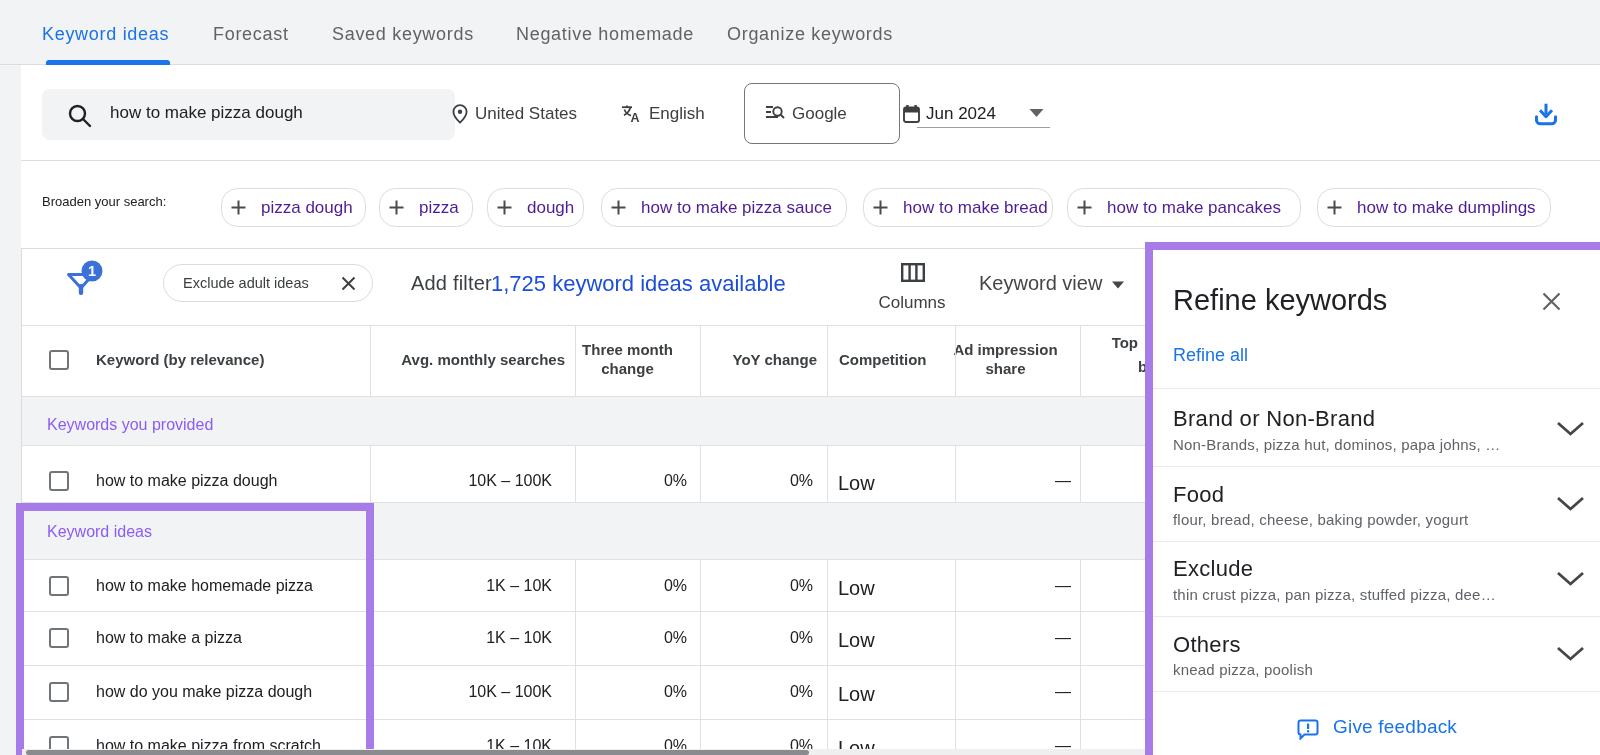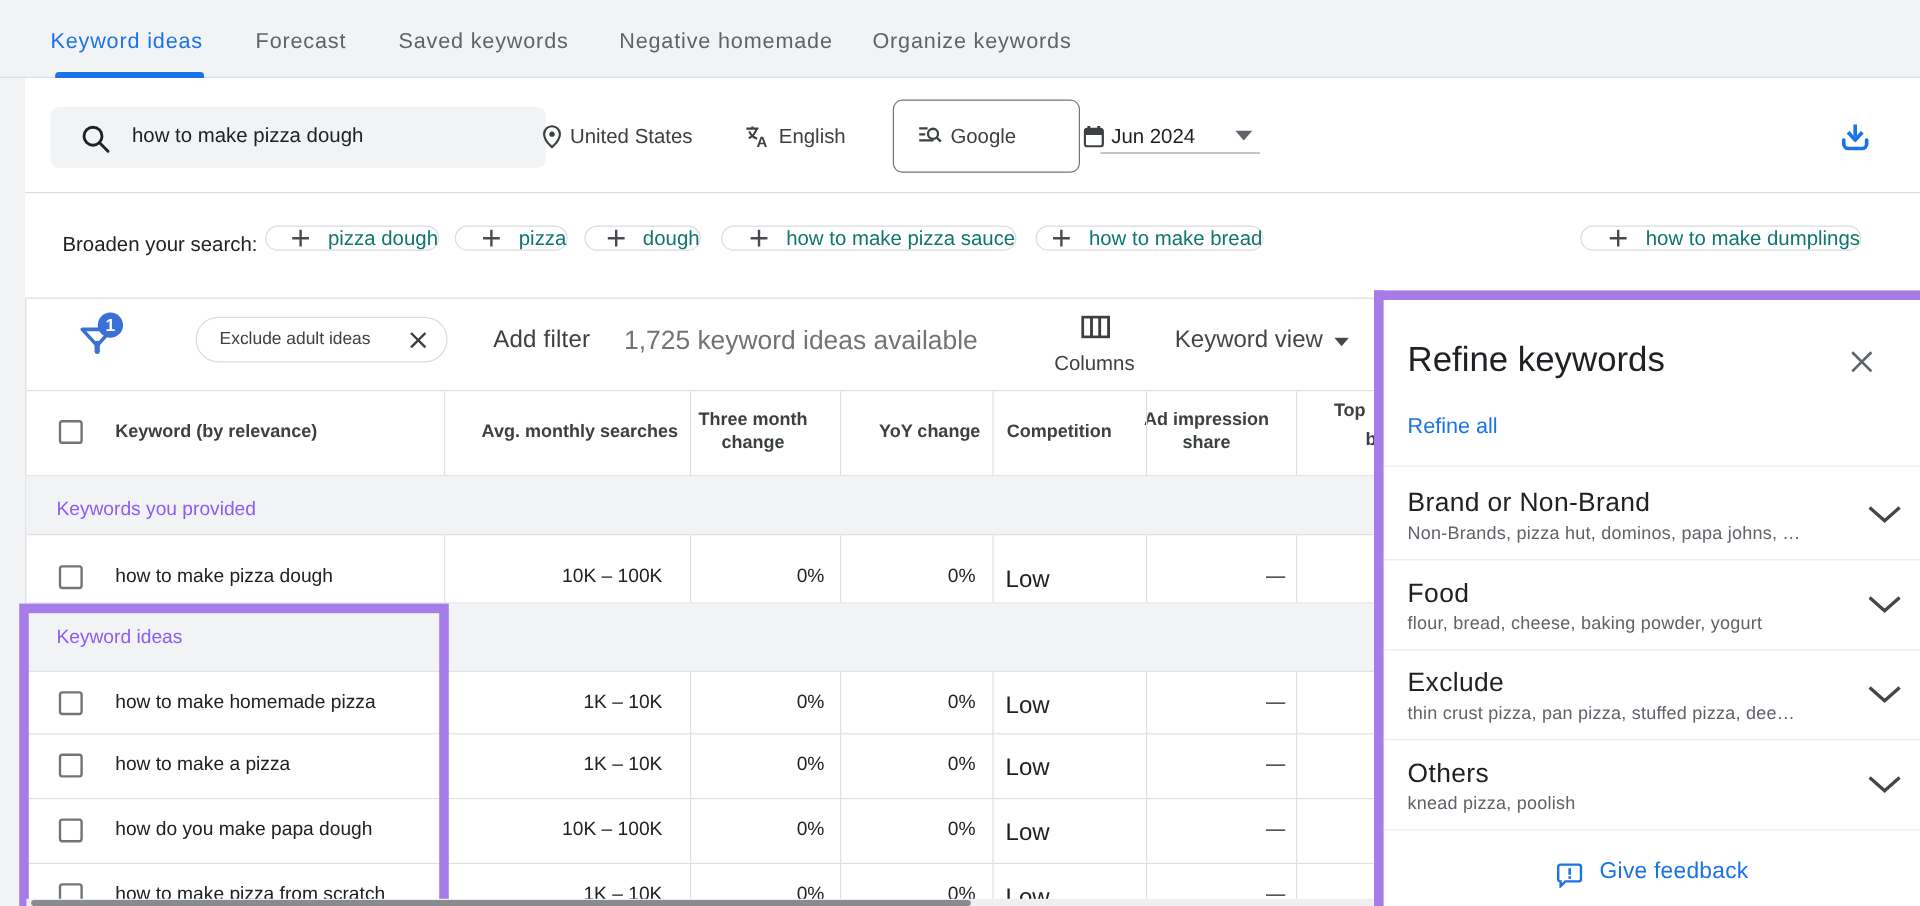--- a/index.html
+++ b/index.html
@@ -11,27 +11,27 @@
 .tab { position:absolute; top:24px; font-size:18px; color:#5f6368; letter-spacing:0.7px; }
 .tab.active { color:#1a73e8; font-weight:500; }
 .underline { position:absolute; left:46px; top:60px; width:124px; height:5px; background:#1a73e8; border-radius:3px 3px 0 0; }
 .gutter { left:0; top:65px; width:21px; height:690px; background:#f2f3f4; }
 .searchbox { left:42px; top:89px; width:413px; height:51px; background:#f1f3f4; border-radius:8px; }
 .stext { left:110px; top:103px; font-size:17px; color:#202124; }
 .toolt { font-size:17px; color:#3c4043; top:104px; }
 .gbox { left:744px; top:83px; width:156px; height:61px; border:1.5px solid #747775; border-radius:8px; }
 .dateline { left:917px; top:127px; width:133px; height:1px; background:#9aa0a6; }
 .divider1 { left:21px; top:160px; width:1579px; height:1px; background:#dadce0; }
-.broaden { left:52px; top:194px; font-size:17px; color:#202124; }
-.chip { position:absolute; top:188px; height:21px; border:1px solid #dadce0; border-radius:16.5px; display:flex; align-items:center; justify-content:flex-end; padding-left:8px; gap:14px; font-size:17px; color:#0f766e; background:#fff; }
+.broaden { left:42px; top:194px; font-size:13px; color:#202124; }
+.chip { position:absolute; top:188px; height:39px; border:1px solid #dadce0; border-radius:16.5px; display:flex; align-items:center; justify-content:flex-start; padding-left:8px; gap:14px; font-size:17px; color:#4c1d95; background:#fff; }
 .chip svg { flex:0 0 auto; }
 .card { left:21px; top:248px; width:1579px; height:507px; border-top:1px solid #dadce0; border-left:1px solid #dadce0; background:#fff; }
 .fchip { left:163px; top:264px; width:210px; height:38px; border:1px solid #dadce0; border-radius:19px; display:flex; align-items:center; justify-content:space-between; padding:0 15px 0 19px; font-size:14.5px; color:#3c4043; }
 .addf { left:411px; top:272px; font-size:20px; color:#3c4043; letter-spacing:0.2px; }
-.avail { left:520px; top:271px; font-size:22px; color:#737373; }
+.avail { left:491px; top:271px; font-size:22px; color:#1d4ed8; }
 .colslabel { left:878px; top:293px; width:68px; text-align:center; font-size:17px; color:#3c4043; }
 .kwview { left:979px; top:272px; font-size:20px; color:#444746; }
 .fbar-border { left:22px; top:325px; width:1578px; height:1px; background:#e0e0e0; }
 .hdr { position:absolute; font-size:15px; font-weight:bold; color:#3c4043; line-height:19px; }
 .hdr-border { left:22px; top:396px; width:1578px; height:1px; background:#e0e0e0; }
 .band { position:absolute; left:22px; width:1578px; background:#f1f3f4; }
 .bandtext { position:absolute; left:47px; font-size:16px; color:#8b5cf6; }
 .cb { position:absolute; width:20px; height:20px; border:2px solid #70757a; border-radius:3px; background:#fff; }
 .rowtext { position:absolute; left:96px; font-size:16px; color:#202124; }
 .num { position:absolute; font-size:16px; color:#202124; text-align:right; }
@@ -119,20 +119,23 @@
       </svg>pizza</div>
   <div class="chip" style="left:487px;width:97px;"><svg width="17" height="17" viewBox="0 0 17 17">
         <path d="M8.5 1.5 V15.5 M1.5 8.5 H15.5" stroke="#474b4f" stroke-width="2"></path>
       </svg>dough</div>
   <div class="chip" style="left:601px;width:246px;"><svg width="17" height="17" viewBox="0 0 17 17">
         <path d="M8.5 1.5 V15.5 M1.5 8.5 H15.5" stroke="#474b4f" stroke-width="2"></path>
       </svg>how to make pizza sauce</div>
   <div class="chip" style="left:863px;width:190px;"><svg width="17" height="17" viewBox="0 0 17 17">
         <path d="M8.5 1.5 V15.5 M1.5 8.5 H15.5" stroke="#474b4f" stroke-width="2"></path>
       </svg>how to make bread</div>
+  <div class="chip" style="left:1067px;width:234px;"><svg width="17" height="17" viewBox="0 0 17 17">
+        <path d="M8.5 1.5 V15.5 M1.5 8.5 H15.5" stroke="#474b4f" stroke-width="2"></path>
+      </svg>how to make pancakes</div>
   <div class="chip" style="left:1317px;width:234px;"><svg width="17" height="17" viewBox="0 0 17 17">
         <path d="M8.5 1.5 V15.5 M1.5 8.5 H15.5" stroke="#474b4f" stroke-width="2"></path>
       </svg>how to make dumplings</div>
 
   <div class="abs card"></div>
 
   <svg class="icon" style="left:64px;top:256px;" width="46" height="46" viewBox="0 0 46 46">
       <path d="M4.5 18.5 L29 18.5 L17 32 Z" fill="#fff" stroke="#3b70d6" stroke-width="3" stroke-linejoin="round"></path>
       <rect x="14.8" y="28" width="4.4" height="11" rx="2" fill="#3b70d6"></rect>
       <circle cx="28" cy="15" r="10.5" fill="#3b70d6"></circle>
@@ -195,21 +198,21 @@
   <div class="cb" style="left:49px;top:628px;"></div>
   <div class="rowtext" style="top:629px;">how to make a pizza</div>
   <div class="num" style="left:372px;top:629px;width:180px;">1K – 10K</div>
   <div class="num" style="left:575px;top:629px;width:112px;">0%</div>
   <div class="num" style="left:700px;top:629px;width:113px;">0%</div>
   <div class="low" style="top:629px;">Low</div>
   <div class="num" style="left:955px;top:629px;width:116px;">—</div>
   <div class="rborder" style="top:665px;"></div>
 
   <div class="cb" style="left:49px;top:682px;"></div>
-  <div class="rowtext" style="top:683px;">how do you make papa dough</div>
+  <div class="rowtext" style="top:683px;">how do you make pizza dough</div>
   <div class="num" style="left:372px;top:683px;width:180px;">10K – 100K</div>
   <div class="num" style="left:575px;top:683px;width:112px;">0%</div>
   <div class="num" style="left:700px;top:683px;width:113px;">0%</div>
   <div class="low" style="top:683px;">Low</div>
   <div class="num" style="left:955px;top:683px;width:116px;">—</div>
   <div class="rborder" style="top:719px;"></div>
 
   <div class="cb" style="left:49px;top:736px;"></div>
   <div class="rowtext" style="top:737px;">how to make pizza from scratch</div>
   <div class="num" style="left:372px;top:737px;width:180px;">1K – 10K</div>

